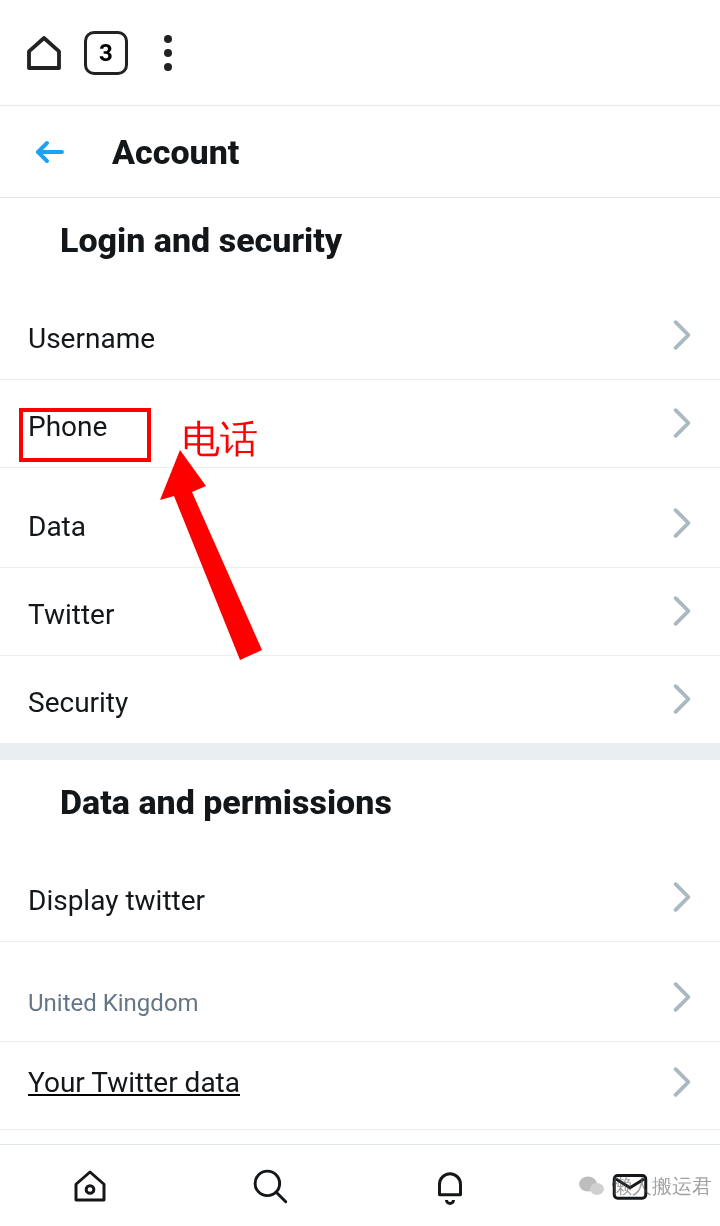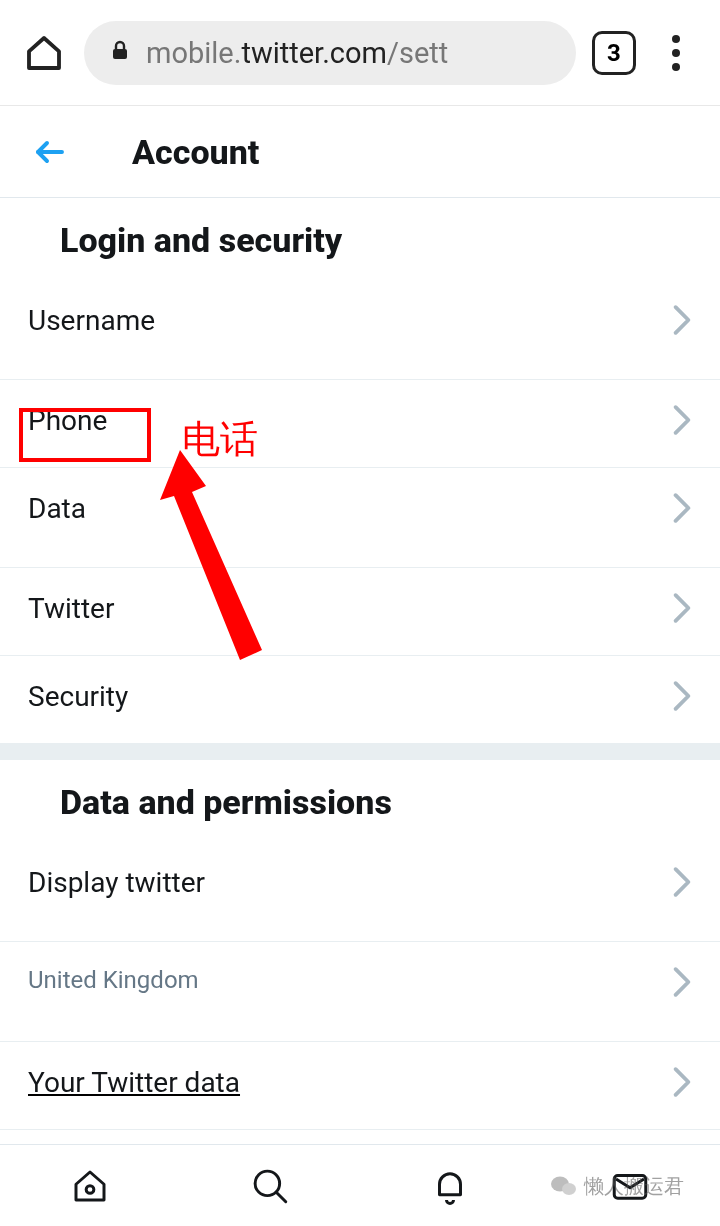--- a/index.html
+++ b/index.html
@@ -51,21 +51,21 @@
     }
     .menu-dots {
       width: 48px; height: 48px;
       display: flex; align-items: center; justify-content: center;
     }
     
     .page-header {
       display: flex;
       align-items: center;
       padding: 18px 28px;
-      gap: 60px;
+      gap: 40px;
       height: 92px;
       border-bottom: 1px solid #e1e8ed;
     }
     .back-arrow {
       width: 44px; height: 44px;
       display: flex; align-items: center; justify-content: center;
     }
     .page-title {
       font-size: 34px;
       font-weight: 800;
@@ -76,21 +76,21 @@
       padding: 22px 28px 20px 28px;
       font-size: 34px;
       font-weight: 800;
       color: #14171a;
       margin-left: 32px;
     }
     
     .list-item {
       padding: 24px 28px;
       display: flex;
-      align-items: flex-start;
+      align-items: flex-end;
       justify-content: space-between;
       border-bottom: 1px solid #e8eef1;
       min-height: 88px;
     }
     .list-item.tall {
       min-height: 100px;
     }
     .item-text-wrap {
       display: flex;
       flex-direction: column;
@@ -142,21 +142,21 @@
       font-family: "SimSun", serif;
       pointer-events: none;
     }
     .annotation-arrow {
       position: absolute;
       pointer-events: none;
     }
     
     .watermark {
       position: absolute;
-      right: 36px;
+      right: 8px;
       bottom: 26px;
       display: flex;
       align-items: center;
       gap: 6px;
       opacity: 0.55;
       font-size: 20px;
       color: #555;
     }
     .wx-icon {
       width: 28px; height: 28px;
@@ -172,31 +172,20 @@
   </style>
 </head>
 <body>
 
 <div class="browser-bar">
   <div class="home-icon-wrap">
     <svg width="40" height="40" viewBox="0 0 24 24" fill="none" stroke="#222" stroke-width="2.3" stroke-linejoin="round">
       <path d="M3 11 L12 3 L21 11 V21 H3 Z"></path>
     </svg>
   </div>
-  <div class="url-bar">
-    <span>
-      <svg width="24" height="24" viewBox="0 0 24 24" fill="#222">
-        <rect x="5" y="10" width="14" height="10" rx="2"></rect>
-        <path d="M8 10 V7 a4 4 0 0 1 8 0 V10" fill="none" stroke="#222" stroke-width="2.4"></path>
-      </svg>
-    </span>
-    <span class="url-text">
-      <span class="faded">mobile.</span><span>twitter.com</span><span class="faded">/sett</span>
-    </span>
-  </div>
   <div class="tab-count">3</div>
   <div class="menu-dots">
     <svg width="8" height="36" viewBox="0 0 8 36" fill="#222">
       <circle cx="4" cy="4" r="4"></circle>
         <circle cx="4" cy="18" r="4"></circle>
         <circle cx="4" cy="32" r="4"></circle>
     </svg>
   </div>
 </div>
 

